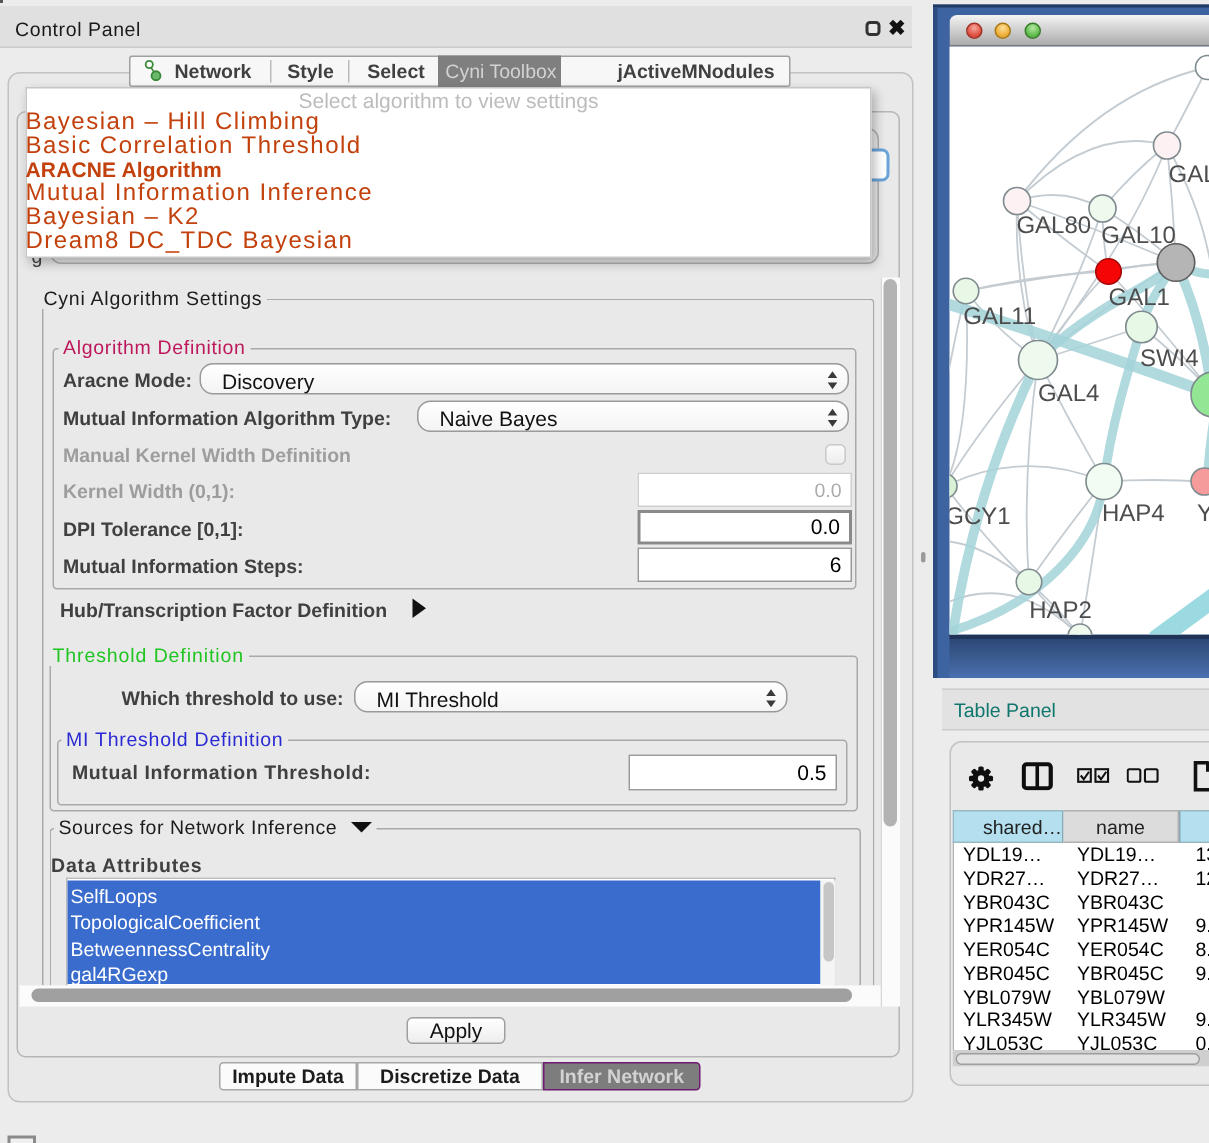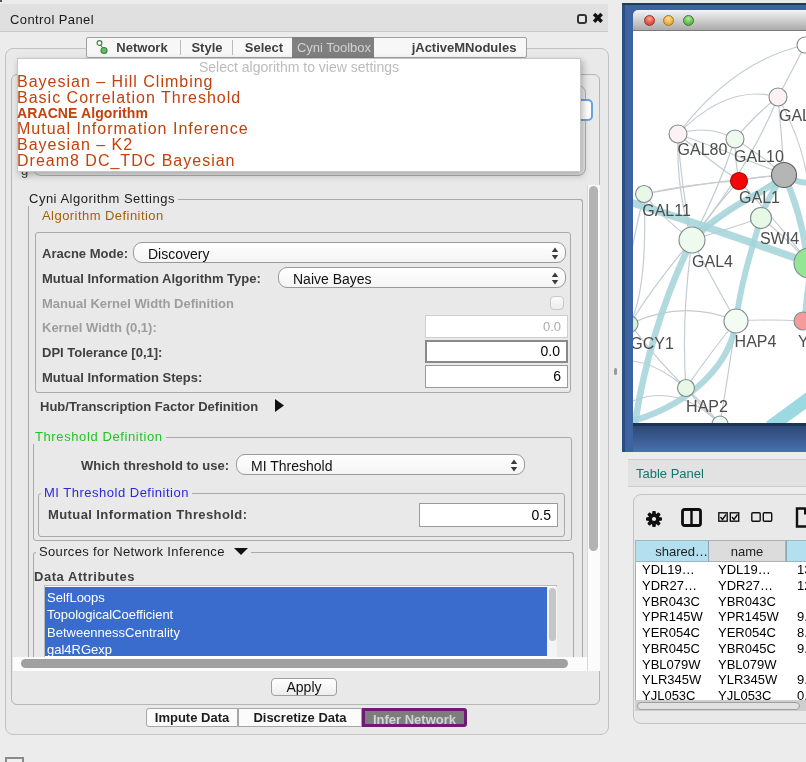--- a/index.html
+++ b/index.html
@@ -52,21 +52,21 @@
 <div class="b pit" style="top:88.5px">Basic Correlation Threshold</div>
 <div class="b pit bold" style="top:105px;font-size:14px;letter-spacing:.1px">ARACNE Algorithm</div>
 <div class="b pit" style="top:120px">Mutual Information Inference</div>
 <div class="b pit" style="top:135.5px">Bayesian – K2</div>
 <div class="b pit" style="top:151.5px">Dream8 DC_TDC Bayesian</div>
 
 <div class="b" style="left:28px;top:199px;width:555px;height:458px;border:1px solid #a9a9a9;border-bottom:none;border-radius:3px 3px 0 0"></div>
 <div class="b fslbl" style="left:26px;top:191px;color:#1c1c1c;letter-spacing:.5px">Cyni Algorithm Settings</div>
 
 <div class="b fs" style="left:35px;top:232px;width:536px;height:161px"></div>
-<div class="b fslbl" style="left:39px;top:208px;color:#a16207">Algorithm Definition</div>
+<div class="b fslbl" style="left:39px;top:224px;color:#be185d">Algorithm Definition</div>
 
 <div class="b lbl bold" style="left:42px;top:246px">Aracne Mode:</div>
 <div class="combo" style="left:133px;top:242px;width:433px;height:21px">
     <span style="position:absolute;left:14px;top:3px">Discovery</span>
 <svg class="updn" width="8" height="13" viewBox="0 0 8 13">
       <path d="M4 0.5 L7.2 5 L0.8 5 Z" fill="#3a3a3a"></path>
       <path d="M4 12.5 L7.2 8 L0.8 8 Z" fill="#3a3a3a"></path>
     </svg>
   </div>
 
@@ -130,21 +130,21 @@
 
 <div class="b" style="left:587px;top:185px;width:13px;height:486px;background:#fbfbfb;border-left:1px solid #d8d8d8"></div>
 <div class="b" style="left:589px;top:186px;width:9px;height:365px;background:#b3b3b3;border-radius:5px"></div>
 <div class="b" style="left:13px;top:657px;width:574px;height:14px;background:#fbfbfb"></div>
 <div class="b" style="left:21px;top:659px;width:547px;height:9px;background:#a0a0a0;border-radius:5px"></div>
 
 <div class="b" style="left:271px;top:678px;width:66px;height:18px;background:linear-gradient(#ffffff,#ededed);border:1px solid #9f9f9f;border-radius:4px;font-size:14px;color:#111;text-align:center;line-height:16px">Apply</div>
 
 <div class="b" style="left:146px;top:708px;width:92px;height:19px;background:#fbfbfb;border:1px solid #a6a6a6;border-radius:3px 0 0 3px;font-size:13px;font-weight:bold;text-align:center;line-height:18px;color:#1c1c1c">Impute Data</div>
 <div class="b" style="left:238px;top:708px;width:124px;height:19px;background:#fbfbfb;border:1px solid #a6a6a6;font-size:13px;font-weight:bold;text-align:center;line-height:18px;color:#1c1c1c">Discretize Data</div>
-<div class="b" style="left:362px;top:708px;width:105px;height:19px;background:#7d7d7d;border:3px solid #701a75;border-radius:0 3px 3px 0;font-size:13px;font-weight:bold;text-align:center;line-height:18px;color:#d3d3d3">Infer Network</div>
+<div class="b" style="left:362px;top:708px;width:105px;height:19px;background:#7d7d7d;border:1px solid #701a75;border-radius:0 3px 3px 0;font-size:13px;font-weight:bold;text-align:center;line-height:18px;color:#d3d3d3">Infer Network</div>
 
 <div class="b" style="left:5px;top:757px;width:19px;height:12px;border:2px solid #8a8a8a;background:#f0f0f0"></div>
 
 <div class="b" style="left:614px;top:368px;width:3px;height:7px;background:#9a9a9a;border-radius:2px"></div>
 
 <div class="b" style="left:622px;top:3px;width:184px;height:449px;background:#3e63a1"></div>
 <div class="b" style="left:622px;top:3px;width:184px;height:2px;background:#203a64"></div>
 <div class="b" style="left:622px;top:5px;width:3px;height:447px;background:#2d4c80"></div>
 <div class="b" style="left:633px;top:423px;width:173px;height:3px;background:#1e3356"></div>
 <div class="b" style="left:633px;top:426px;width:173px;height:26px;background:linear-gradient(#2c4875,#4a70af)"></div>

